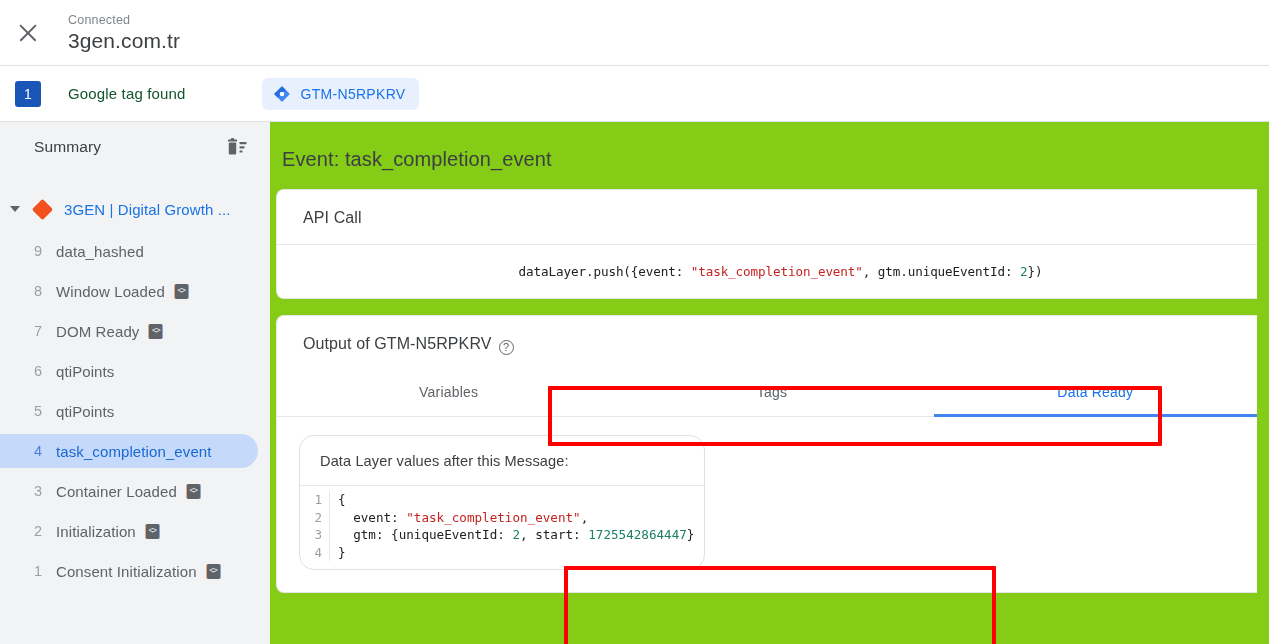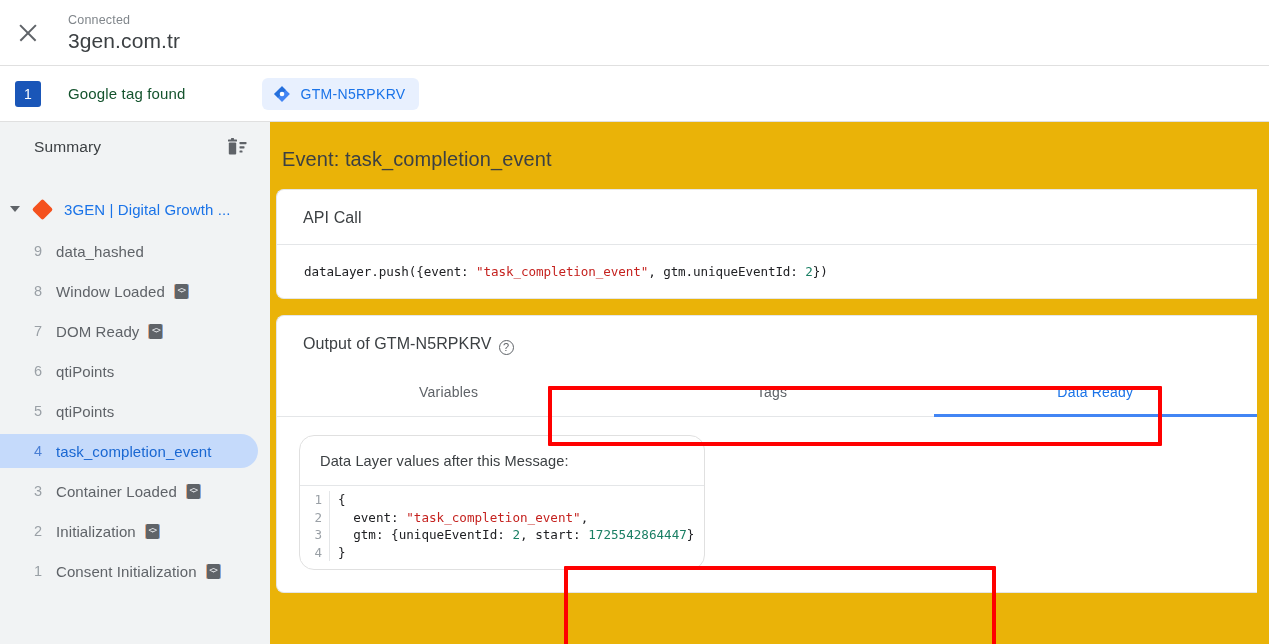--- a/index.html
+++ b/index.html
@@ -208,21 +208,21 @@
     font-size: 8px;
     color: #e8eaed;
     line-height: 1;
     font-family: "DejaVu Sans Mono", monospace;
     letter-spacing: -1px;
   }
 
   
   .main {
     flex: 1 1 auto;
-    background: #eab308;
+    background: #84cc16;
     padding: 26px 12px 0 0;
     overflow: hidden;
     position: relative;
   }
   .event-title {
     font-size: 20px;
     color: #3c4043;
     letter-spacing: .1px;
     margin: 0 0 18px 6px;
     padding-left: 0;
@@ -259,20 +259,21 @@
   }
 
   .api-code-row {
     border-top: 1px solid #e4e6e8;
     padding: 19px 0 19px 27px;
     font-family: "DejaVu Sans Mono", monospace;
     font-size: 12.6px;
     color: #202124;
     letter-spacing: -.1px;
     white-space: nowrap;
+    text-align: center;
   }
   .tok-str { color: #c5221f; }
   .tok-num { color: #1a7f64; }
 
   .card-gap { height: 16px; }
 
   
   .tabs {
     display: flex;
     border-bottom: 1px solid #e4e6e8;

